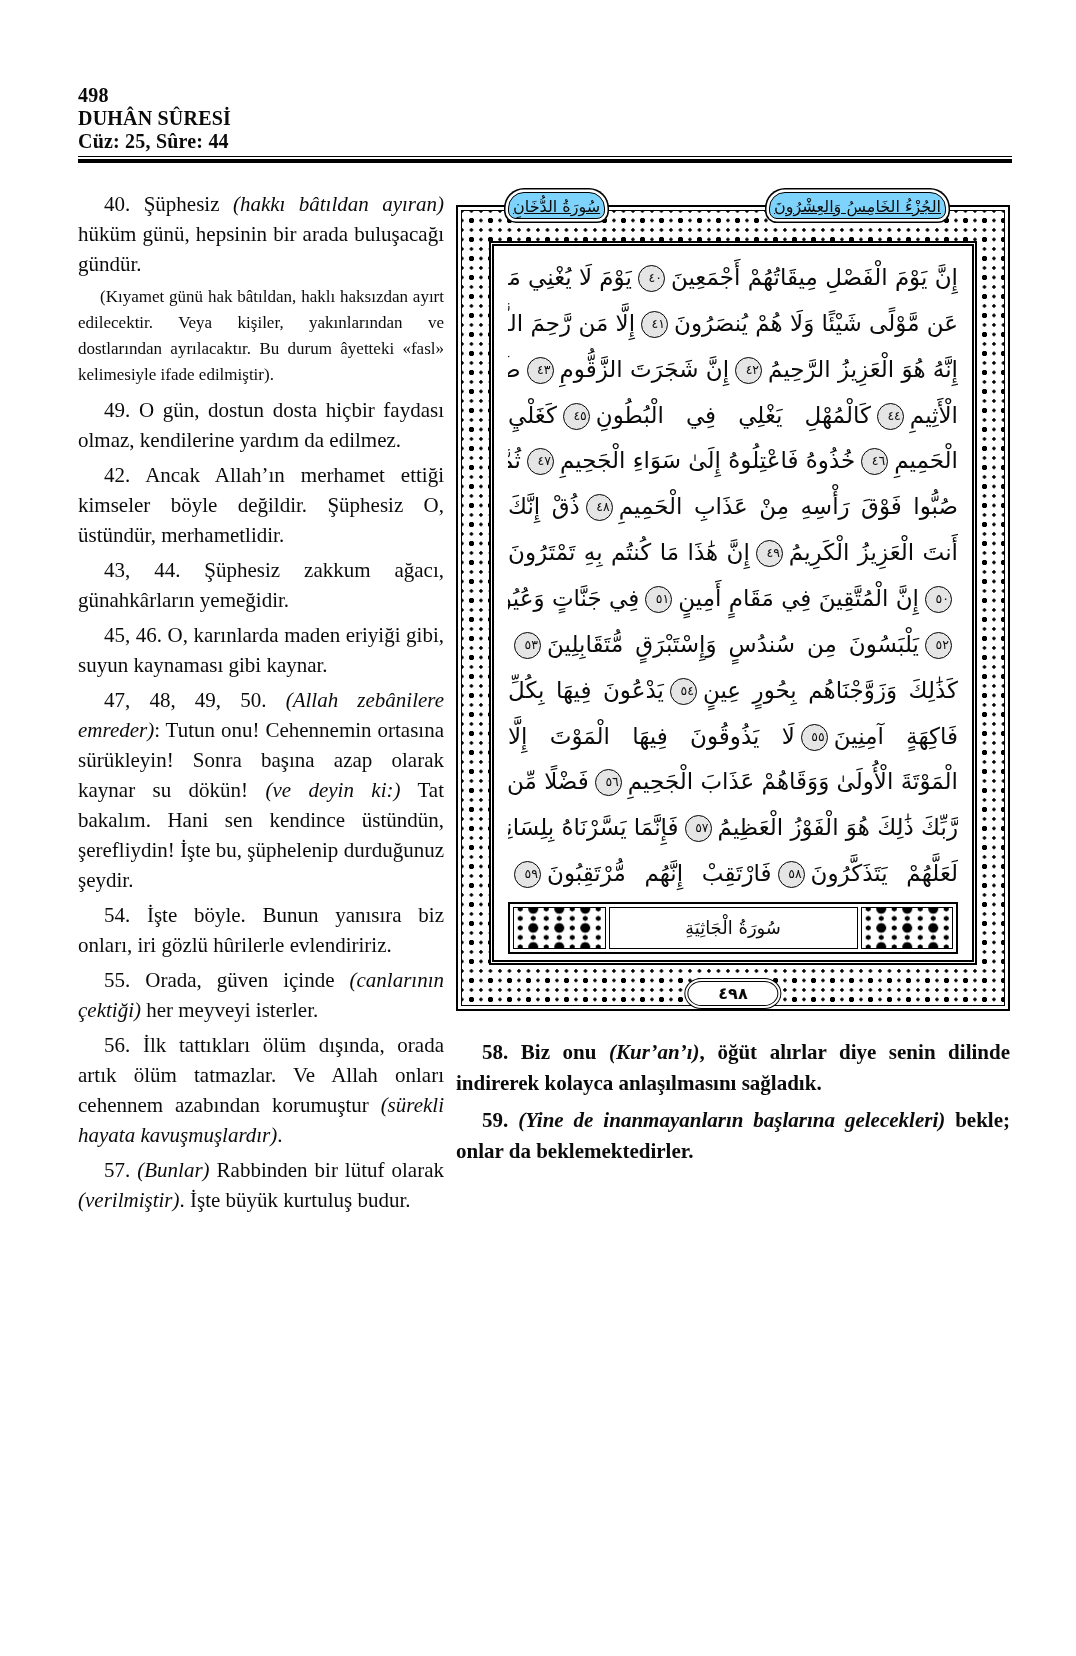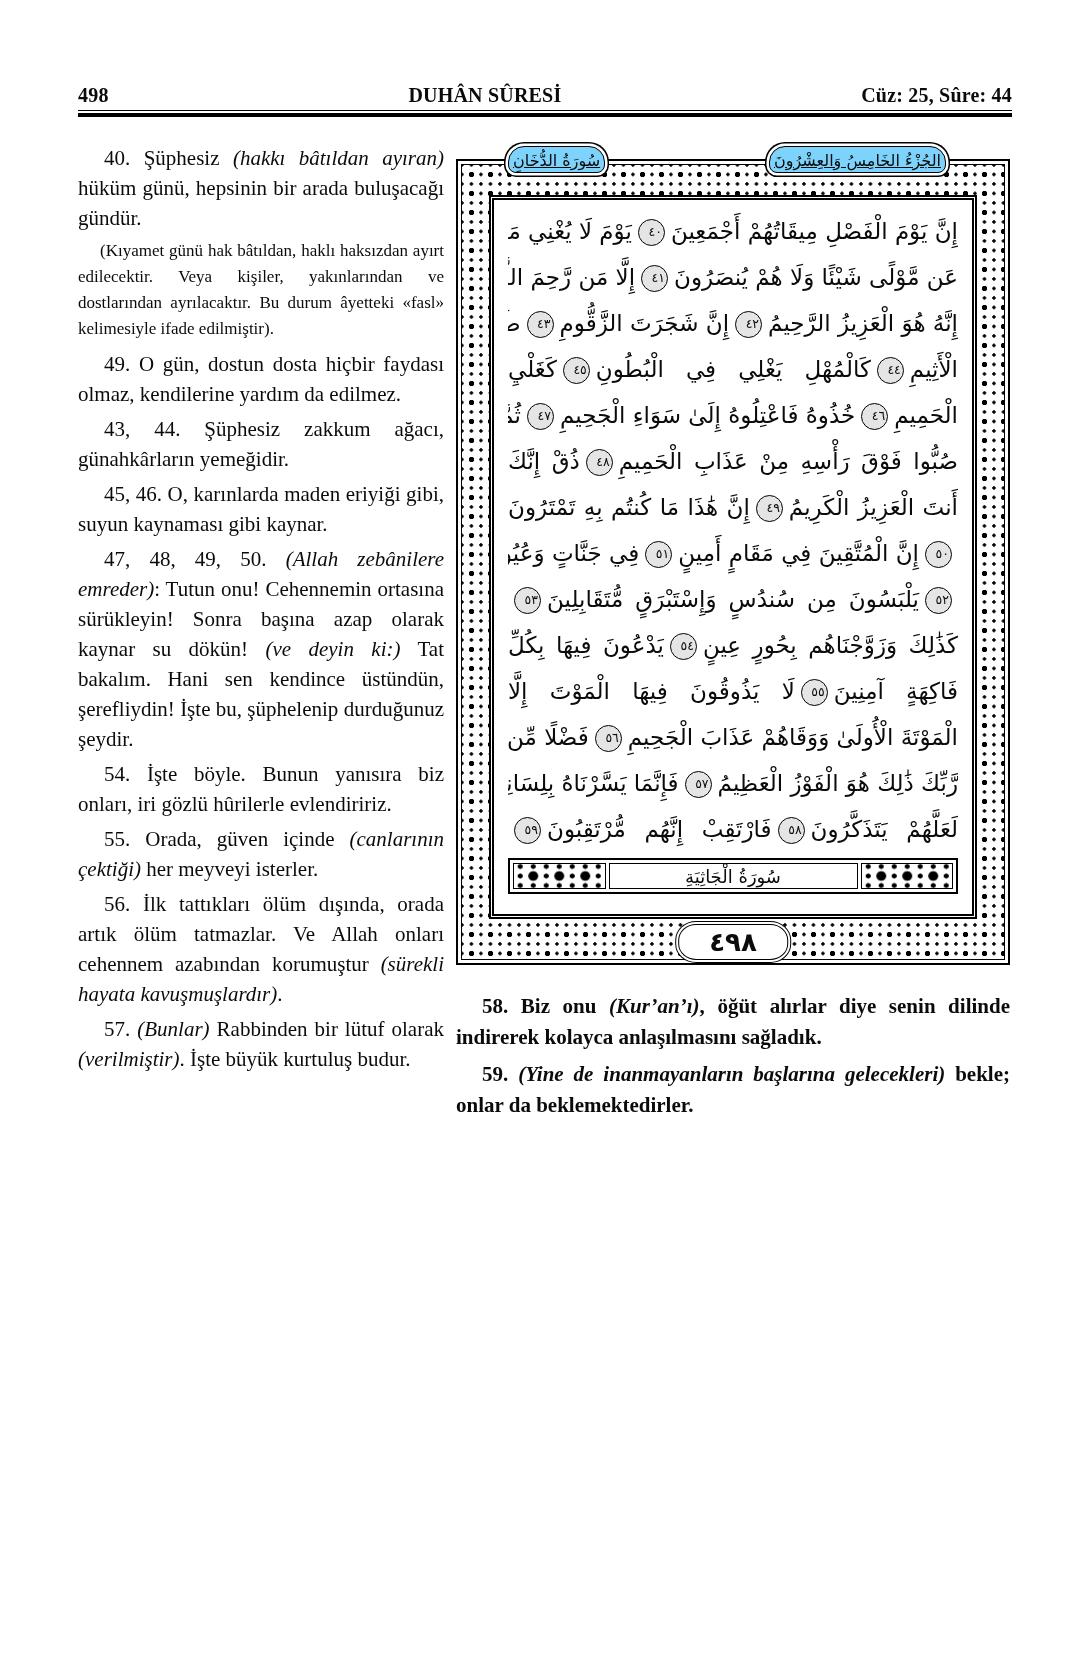--- a/index.html
+++ b/index.html
@@ -5,21 +5,21 @@
   html,body{margin:0;padding:0;}
   body{
     width:1076px;height:1656px;background:#ffffff;color:#0b0b0b;
     font-family:"Liberation Serif","DejaVu Serif",serif;
     overflow:hidden;
   }
   .page{box-sizing:border-box;width:1076px;height:1656px;padding:84px 64px 0 78px;position:relative;}
 
   
   .page-header{display:flex;justify-content:space-between;align-items:baseline;
-    font-weight:bold;font-size:20px;letter-spacing:.2px;}
+    font-weight:bold;font-size:20px;letter-spacing:.2px;flex-direction:column;}
   .header-rule{height:2px;border-top:1px solid #000;border-bottom:4px solid #000;margin-top:3px;}
 
   
   .content{display:flex;gap:12px;margin-top:26px;}
   .col-left{width:366px;flex:none;}
   .col-right{width:554px;flex:none;}
 
   .verse{font-size:21px;line-height:30px;text-align:justify;text-indent:26px;margin:0 0 5px;}
   .note{font-size:17px;line-height:26px;text-align:justify;text-indent:22px;margin:0 0 7px;}
   .it{font-style:italic;}
@@ -59,41 +59,41 @@
     border-radius:16px 16px 8px 8px;padding:4px 4px 2px;
     font-family:"DejaVu Sans",sans-serif;font-size:16px;direction:rtl;white-space:nowrap;
     box-shadow:0 0 0 2.5px #fff,0 0 0 4px #000;
     text-decoration:underline;
   }
   .tab-juz{right:62px;}
   .tab-surah{left:50px;}
 
   
   .surah-band{
-    box-sizing:border-box;height:36px;margin-top:6px;border:2px solid #000;padding:3px;
+    box-sizing:border-box;height:52px;margin-top:6px;border:2px solid #000;padding:3px;
     display:flex;align-items:stretch;background:#fff;
   }
   .band-orn{
     flex:1;border:1px solid #000;
     background-image:
       radial-gradient(circle,#000 4.5px,transparent 5.2px),
       radial-gradient(circle,#000 2.2px,transparent 2.7px);
     background-size:26px 19px,13px 9.5px;background-position:center;
   }
   .band-center{
     min-width:215px;display:flex;align-items:center;justify-content:center;
     border:1px solid #000;margin:0 3px;background:#fff;
     font-family:"DejaVu Sans",sans-serif;font-size:18px;direction:rtl;padding:0 16px;white-space:nowrap;
   }
 
   
   .page-no-cartouche{
     position:absolute;bottom:3px;left:50%;transform:translateX(-50%);z-index:3;
     background:#fff;border:1.5px solid #000;border-radius:18px/16px;padding:2px 30px;
-    font-family:"DejaVu Sans",sans-serif;font-weight:bold;font-size:26px;
+    font-family:"DejaVu Sans",sans-serif;font-weight:bold;font-size:16px;
     box-shadow:0 0 0 2px #fff,0 0 0 3px #000;
     text-align:right;
   }
 
   .bottom-verses{margin-top:26px;}
   .bottom-verses .verse{font-size:21px;line-height:31px;margin-bottom:6px;font-weight:bold;}
 </style>
 </head>
 <body>
 
@@ -105,20 +105,21 @@
     <span>Cüz: 25, Sûre: 44</span>
   </div>
   <div class="header-rule"></div>
 
   <div class="content">
 
     <div class="col-left" id="left-col">
         <p class="verse"><span>40. Şüphesiz </span><span class="it">(hakkı bâtıldan ayıran)</span><span> hüküm günü, hepsinin bir arada buluşacağı gündür.</span></p>
         <p class="note"><span>(Kıyamet günü hak bâtıldan, haklı haksızdan ayırt edilecektir. Veya kişiler, yakınlarından ve dostlarından ayrılacaktır. Bu durum âyetteki «fasl» kelimesiyle ifade edilmiştir).</span></p>
         <p class="verse"><span>49. O gün, dostun dosta hiçbir faydası olmaz, kendilerine yardım da edilmez.</span></p>
+        <p class="verse"><span>42. Ancak Allah’ın merhamet ettiği kimseler böyle değildir. Şüphesiz O, üstündür, merhametlidir.</span></p>
         <p class="verse"><span>43, 44. Şüphesiz zakkum ağacı, günahkârların yemeğidir.</span></p>
         <p class="verse"><span>45, 46. O, karınlarda maden eriyiği gibi, suyun kaynaması gibi kaynar.</span></p>
         <p class="verse"><span>47, 48, 49, 50. </span><span class="it">(Allah zebânilere emreder)</span><span>: Tutun onu! Cehennemin ortasına sürükleyin! Sonra başına azap olarak kaynar su dökün! </span><span class="it">(ve deyin ki:)</span><span> Tat bakalım. Hani sen kendince üstündün, şerefliydin! İşte bu, şüphelenip durduğunuz şeydir.</span></p>
         <p class="verse"><span>54. İşte böyle. Bunun yanısıra biz onları, iri gözlü hûrilerle evlendiririz.</span></p>
         <p class="verse"><span>55. Orada, güven içinde </span><span class="it">(canlarının çektiği)</span><span> her meyveyi isterler.</span></p>
         <p class="verse"><span>56. İlk tattıkları ölüm dışında, orada artık ölüm tatmazlar. Ve Allah onları cehennem azabından korumuştur </span><span class="it">(sürekli hayata kavuşmuşlardır)</span><span>.</span></p>
         <p class="verse"><span>57. </span><span class="it">(Bunlar)</span><span> Rabbinden bir lütuf olarak </span><span class="it">(verilmiştir)</span><span>. İşte büyük kurtuluş budur.</span></p>
       </div>
 
     <div class="col-right">

